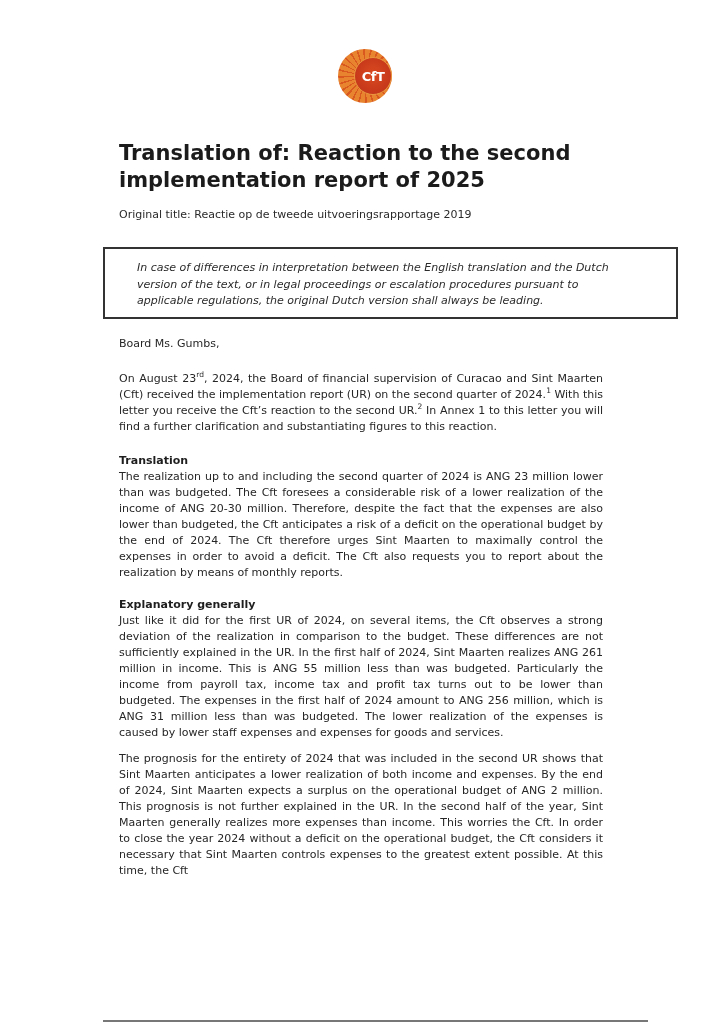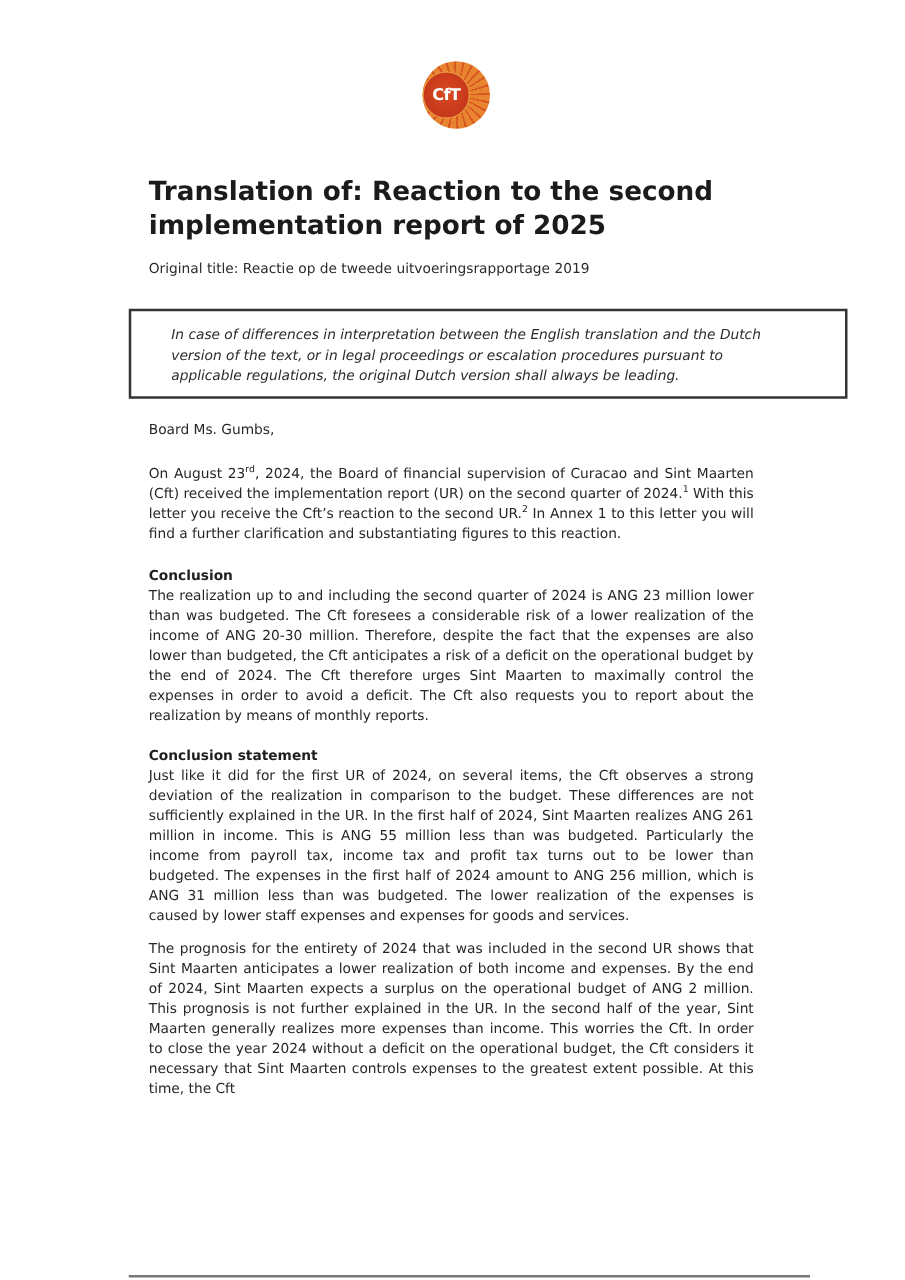--- a/index.html
+++ b/index.html
@@ -14,21 +14,21 @@
     overflow: hidden;
   }
 
   
   .logo {
     position: absolute;
     left: 338px; top: 49px;
     width: 54px; height: 54px;
     border-radius: 50%;
     background: repeating-conic-gradient(#e8832f 0deg 11deg, #d8581f 11deg 15deg);
-    display: flex; align-items: center; justify-content: flex-start;
+    display: flex; align-items: center; justify-content: flex-end;
   }
   .logo-inner {
     width: 38px; height: 38px;
     border-radius: 50%;
     background: radial-gradient(circle at 50% 45%, #d94a20 0%, #c93a1c 60%, #bf341a 100%);
     border: 1px solid #e8953f;
     display: flex; align-items: center; justify-content: center;
   }
   .logo-text {
     color: #ffffff;
@@ -124,24 +124,24 @@
   <div class="disclaimer-box">
     <div class="disclaimer-text">In case of differences in interpretation between the English translation and the Dutch version of the text, or in legal proceedings or escalation procedures pursuant to applicable regulations, the original Dutch version shall always be leading.</div>
   </div>
 
   <div class="body-flow">
 
     <p class="salutation">Board Ms. Gumbs,</p>
 
     <p class="para-intro"><span>On August 23</span><sup>rd</sup><span>, 2024, the Board of financial supervision of Curacao and Sint Maarten (Cft) received the implementation report (UR) on the second quarter of 2024.</span><sup>1</sup><span> With this letter you receive the Cft’s reaction to the second UR.</span><sup>2</sup><span> In Annex 1 to this letter you will find a further clarification and substantiating figures to this reaction.</span></p>
 
-    <p class="heading-bold">Conclusion</p>
+    <p class="heading-bold">Translation</p>
     <p class="para-conclusion">The realization up to and including the second quarter of 2024 is ANG 23 million lower than was budgeted. The Cft foresees a considerable risk of a lower realization of the income of ANG 20-30 million. Therefore, despite the fact that the expenses are also lower than budgeted, the Cft anticipates a risk of a deficit on the operational budget by the end of 2024. The Cft therefore urges Sint Maarten to maximally control the expenses in order to avoid a deficit. The Cft also requests you to report about the realization by means of monthly reports.</p>
 
-    <p class="heading-bold">Conclusion statement</p>
+    <p class="heading-bold">Explanatory generally</p>
     <p class="para-income">Just like it did for the first UR of 2024, on several items, the Cft observes a strong deviation of the realization in comparison to the budget. These differences are not sufficiently explained in the UR. In the first half of 2024, Sint Maarten realizes ANG 261 million in income. This is ANG 55 million less than was budgeted. Particularly the income from payroll tax, income tax and profit tax turns out to be lower than budgeted. The expenses in the first half of 2024 amount to ANG 256 million, which is ANG 31 million less than was budgeted. The lower realization of the expenses is caused by lower staff expenses and expenses for goods and services.</p>
 
     <p class="para-prognosis">The prognosis for the entirety of 2024 that was included in the second UR shows that Sint Maarten anticipates a lower realization of both income and expenses. By the end of 2024, Sint Maarten expects a surplus on the operational budget of ANG 2 million. This prognosis is not further explained in the UR. In the second half of the year, Sint Maarten generally realizes more expenses than income. This worries the Cft. In order to close the year 2024 without a deficit on the operational budget, the Cft considers it necessary that Sint Maarten controls expenses to the greatest extent possible. At this time, the Cft</p>
 
   </div>
 
   <div class="footnote-rule"></div>
 
 </div>
 

